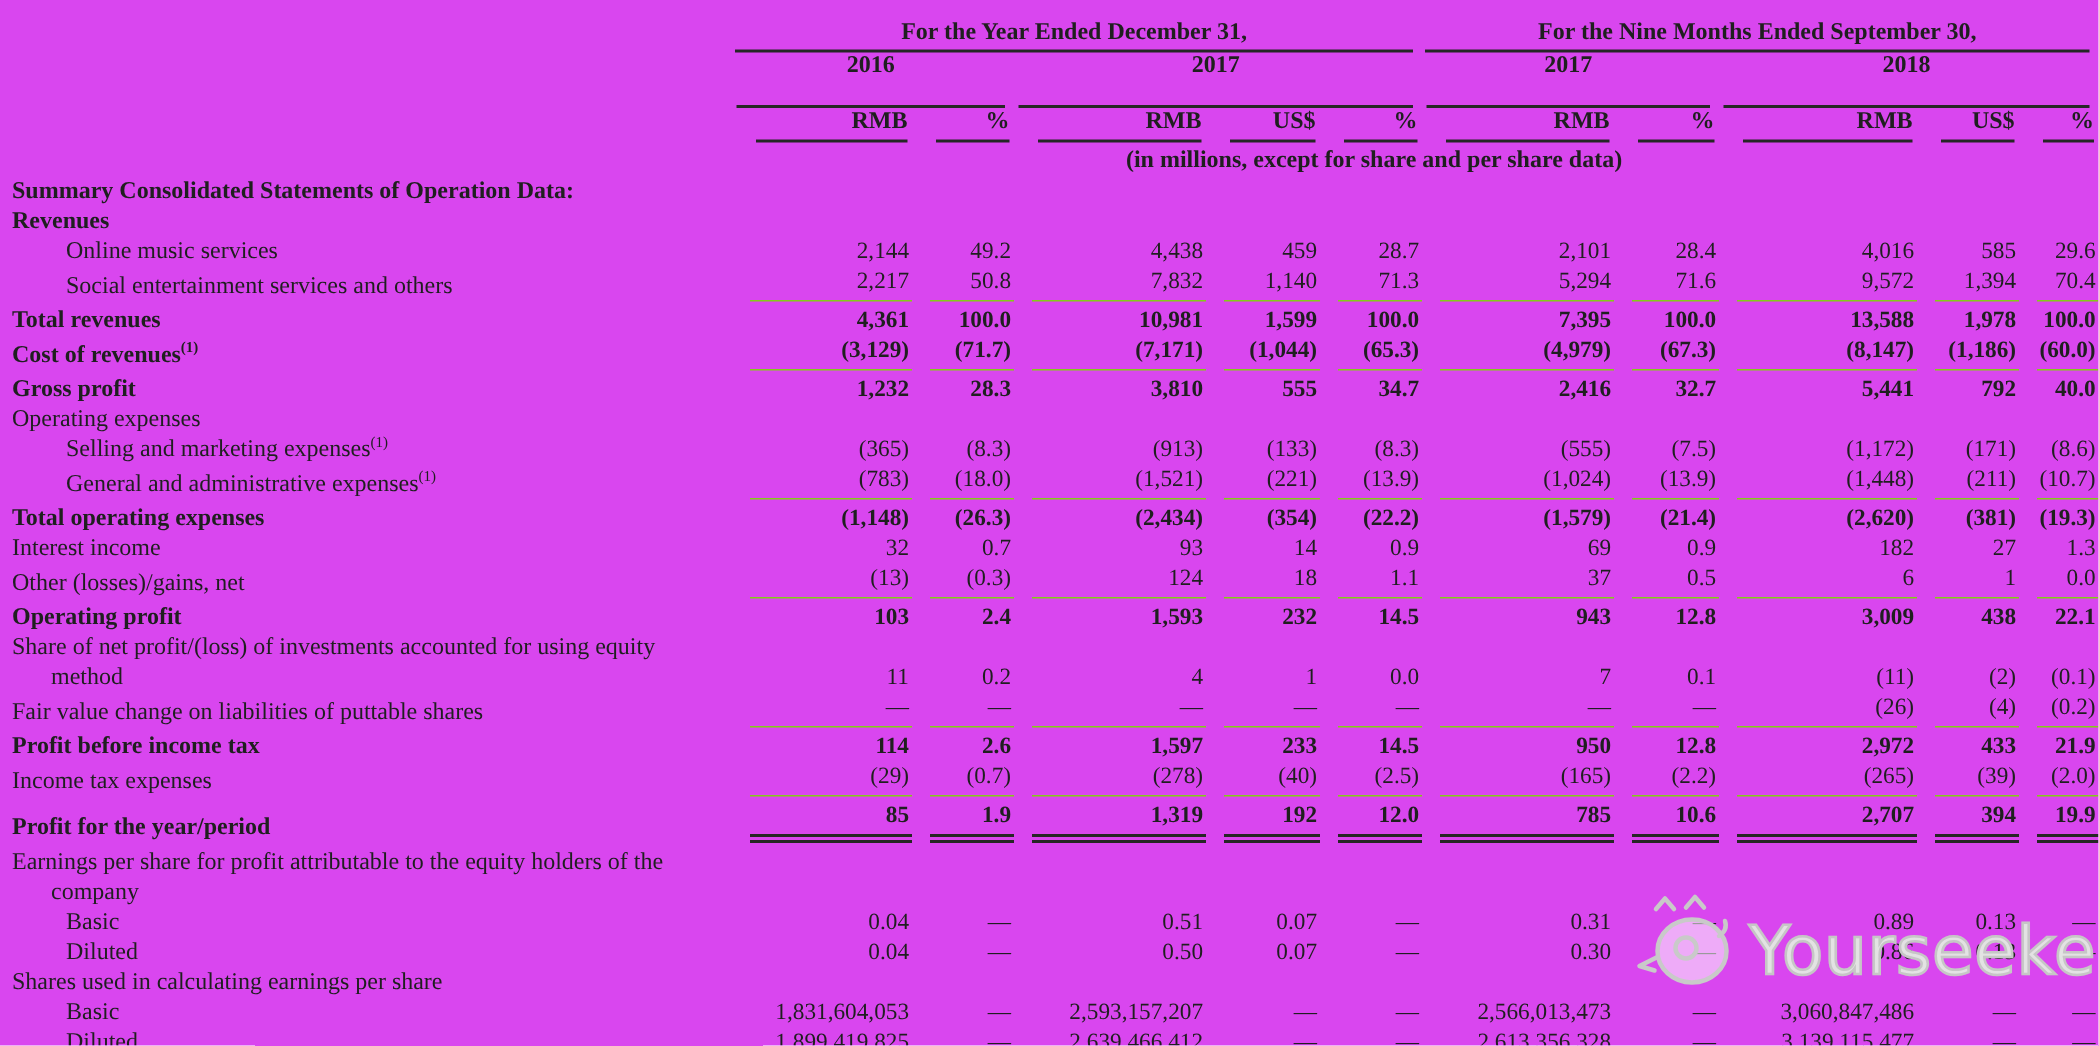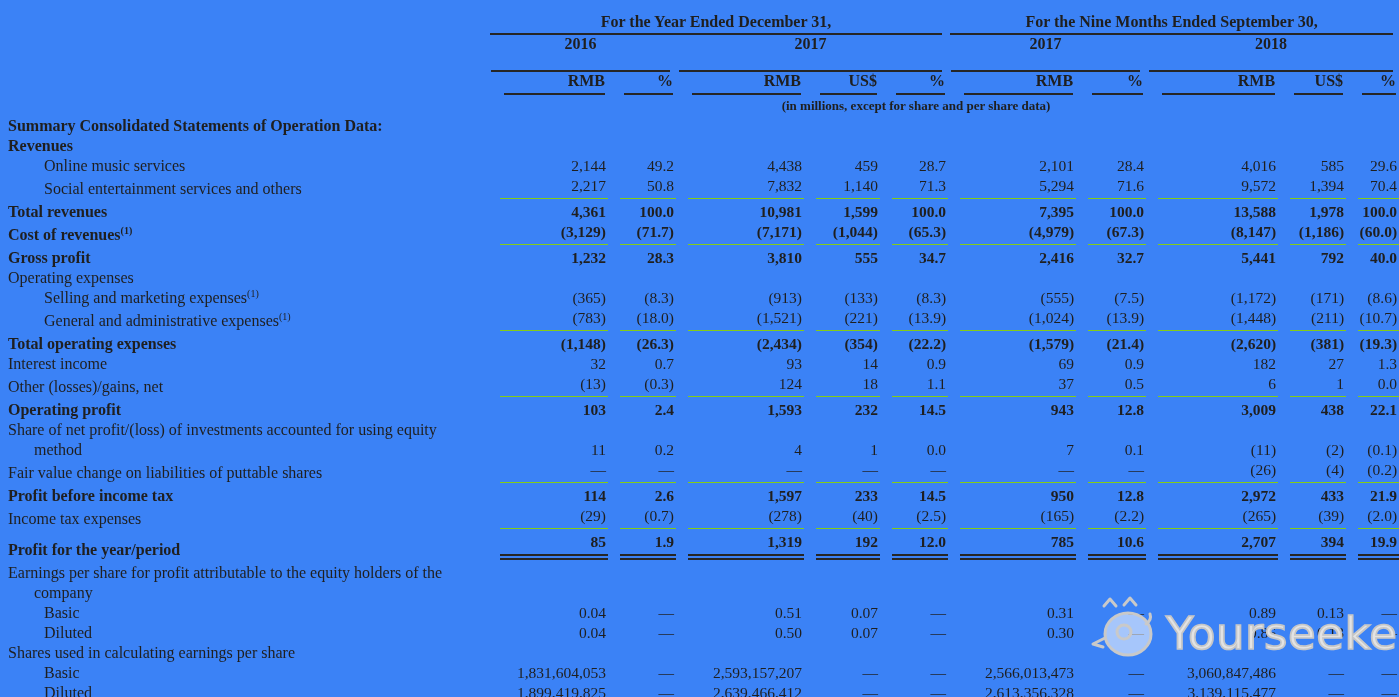--- a/index.html
+++ b/index.html
@@ -1,27 +1,27 @@
 <!DOCTYPE html>
 <html><head>
 <meta charset="utf-8">
 <style>
   html,body { margin:0; padding:0; background:#ffffff; }
   .page {
     position:relative; width:1399px; height:697px; overflow:hidden;
-    background:#3b82f6; color:#1f1f1f;
+    background:#d946ef; color:#1f1f1f;
     font-family:"Liberation Serif", serif;
   }
   table.fin { border-collapse:collapse; table-layout:fixed; width:1399px; margin-top:13px; }
   
   thead th, thead td { font-weight:bold; font-size:16px; padding:0; vertical-align:bottom; text-align:center; }
   .grp-line  { border-bottom:2.5px solid #262626; text-align:center; padding-bottom:2px; margin:0 6px 0 2px; white-space:nowrap; }
   .yr-line   { border-bottom:2.5px solid #262626; text-align:center; padding-bottom:17px; margin:0 6px 0 3px; white-space:nowrap; }
   .unit-line { border-bottom:2px solid #262626; text-align:right; padding-bottom:3px; margin-left:16px; margin-right:3px; white-space:nowrap; }
-  th.note-cell { text-align:center; font-size:13px; padding:3px 55px 2px 0; }
+  th.note-cell { text-align:center; font-size:16px; padding:3px 55px 2px 0; }
   
   tbody td { font-size:15.5px; line-height:20px; vertical-align:bottom; padding:0; }
   td.lbl { font-size:16px; padding-left:8px; }
   td.lbl.ind1 { padding-left:44px; }
   td.lbl .l2 { display:block; padding-left:26px; }
   tr.bold td { font-weight:bold; }
   td.num { text-align:right; padding-left:12px; }
   td.num .cv { display:block; padding-right:2px; }
   td.num .rl  { border-bottom:1px solid #84cc16; padding-bottom:2px; }
   td.num .rl2 { border-bottom:6px double #262626; padding-bottom:2px; }

